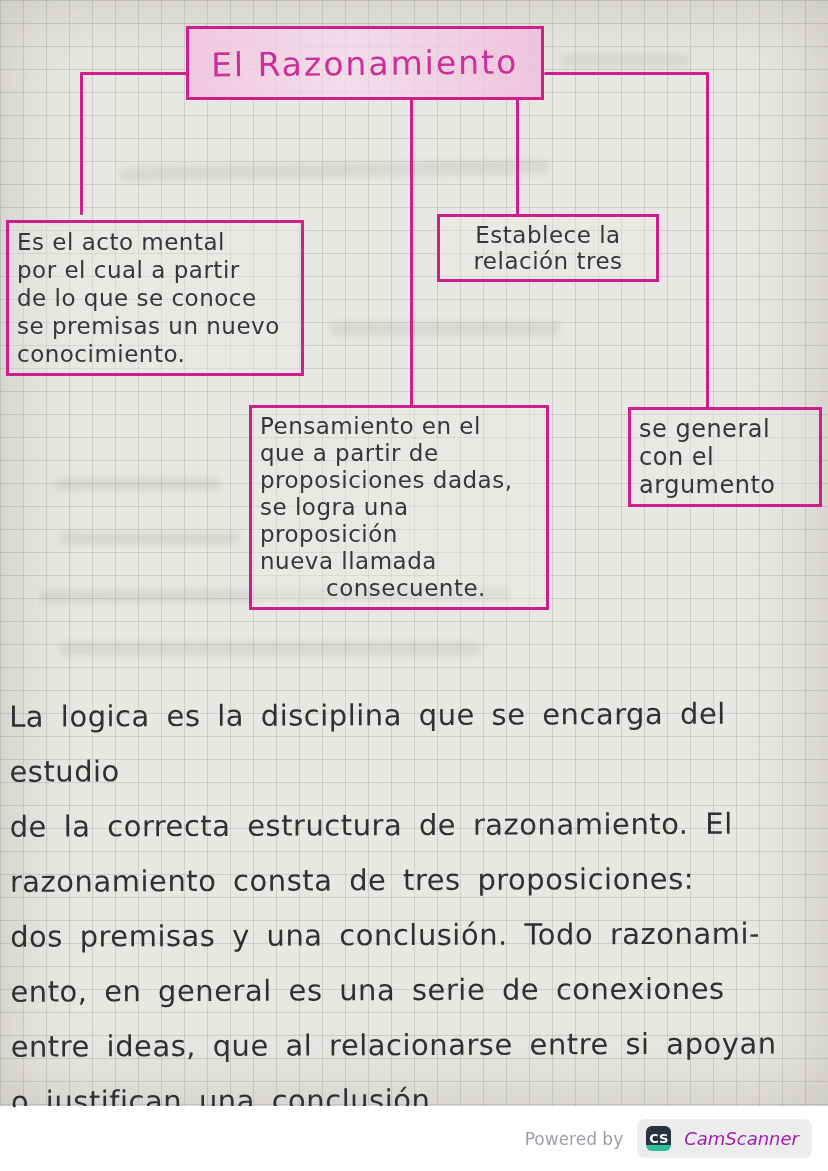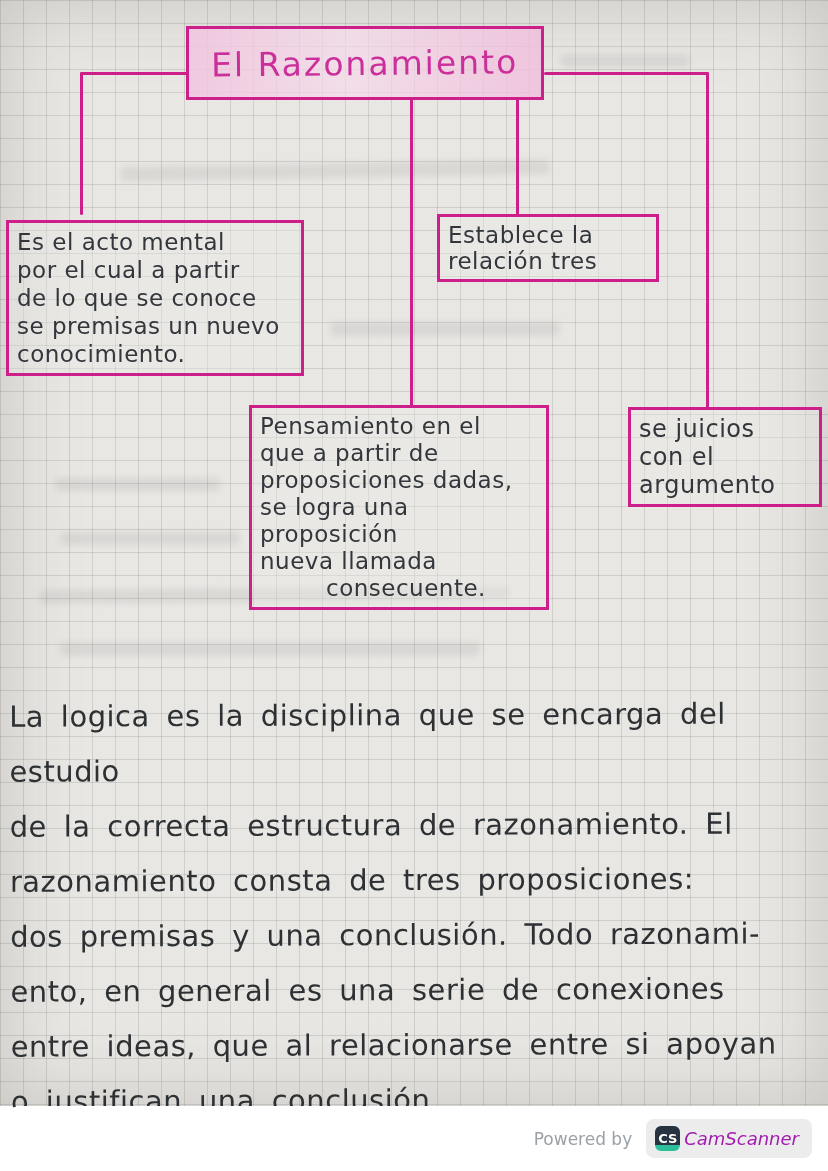--- a/index.html
+++ b/index.html
@@ -36,41 +36,41 @@
     position:absolute;left:186px;top:26px;width:352px;height:68px;
     border:3px solid #cc1f8a;
     background:linear-gradient(90deg, rgba(242,196,223,.85), rgba(247,218,236,.65) 45%, rgba(241,189,220,.8));
     display:flex;align-items:center;justify-content:center;
   }
   .title-text{
     color:#cb2f9a;font-size:33px;letter-spacing:2px;
     transform:rotate(-.6deg);white-space:nowrap;
   }
   .box-def{left:6px;top:220px;width:276px;}
-  .box-juicios{left:437px;top:214px;width:200px;text-align:left;line-height:26px;}
+  .box-juicios{left:437px;top:214px;width:200px;text-align:center;line-height:26px;}
   .box-pens{left:249px;top:405px;width:278px;line-height:27px;}
   .box-pens .indent{margin-left:66px;}
   .box-arg{left:628px;top:407px;width:172px;line-height:28px;font-size:24px;}
   
   .paragraph{
     position:absolute;left:10px;top:688px;width:812px;
     color:#2e3134;font-size:29px;line-height:55px;
     word-spacing:7px;letter-spacing:.5px;
     transform:rotate(-.25deg);
   }
   
   .footer{
     position:absolute;left:0;top:1106px;width:828px;height:65px;
     background:#ffffff;box-sizing:border-box;
     display:flex;align-items:center;justify-content:flex-end;
     gap:14px;padding-right:16px;border-radius:21px;
   }
   .powered{color:#9ba0a6;font-size:17px;}
   .pill{
-    display:flex;align-items:center;gap:4px;
+    display:flex;align-items:center;gap:13px;
     background:#ececec;border-radius:8px;padding:7px 13px 7px 9px;
   }
   .cs-logo{
     width:25px;height:25px;border-radius:6px;
     background:linear-gradient(180deg,#273341 76%, #2dbf9b 76%);
     color:#fff;font-weight:bold;font-size:13px;
     display:flex;align-items:center;justify-content:center;
   }
   .brand{color:#a21caf;font-size:18px;font-style:italic;}
 </style>
@@ -114,21 +114,21 @@
   <div class="node box-pens">
     <div>Pensamiento en el</div>
     <div>que a partir de</div>
     <div>proposiciones dadas,</div>
     <div>se logra una proposición</div>
     <div>nueva llamada</div>
     <div class="indent">consecuente.</div>
   </div>
 
   <div class="node box-arg">
-    <div>se juicios</div>
+    <div>se general</div>
     <div>con el</div>
     <div>argumento</div>
   </div>
 
   <div class="paragraph">
     <div>La logica es la disciplina que se encarga del estudio</div>
     <div>de la correcta estructura de razonamiento. El</div>
     <div>razonamiento consta de tres proposiciones:</div>
     <div>dos premisas y una conclusión. Todo razonami-</div>
     <div>ento, en general es una serie de conexiones</div>

